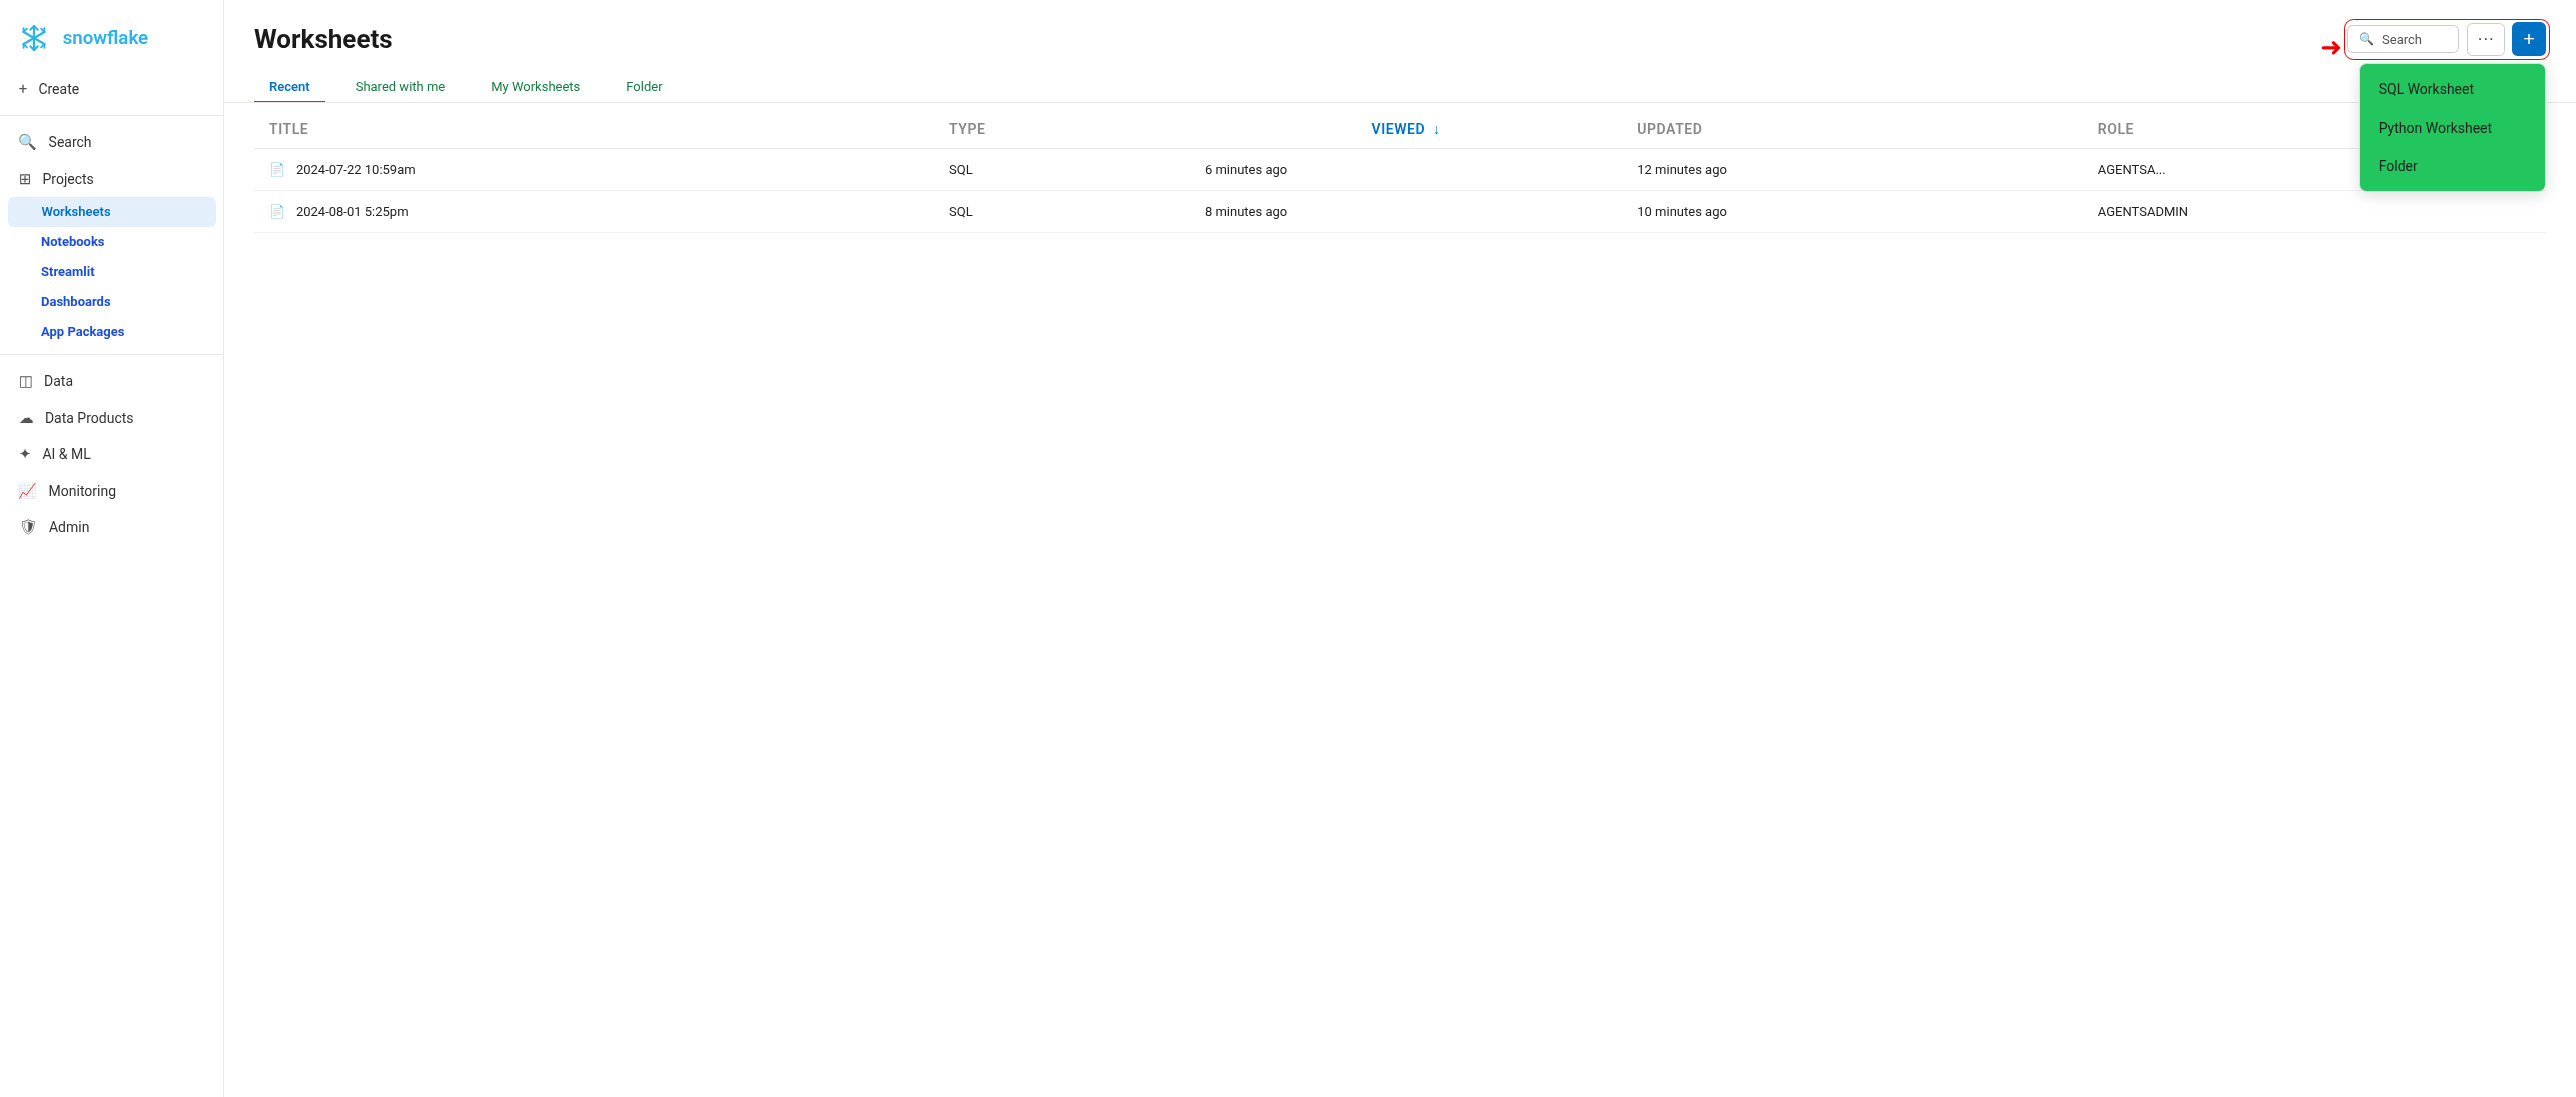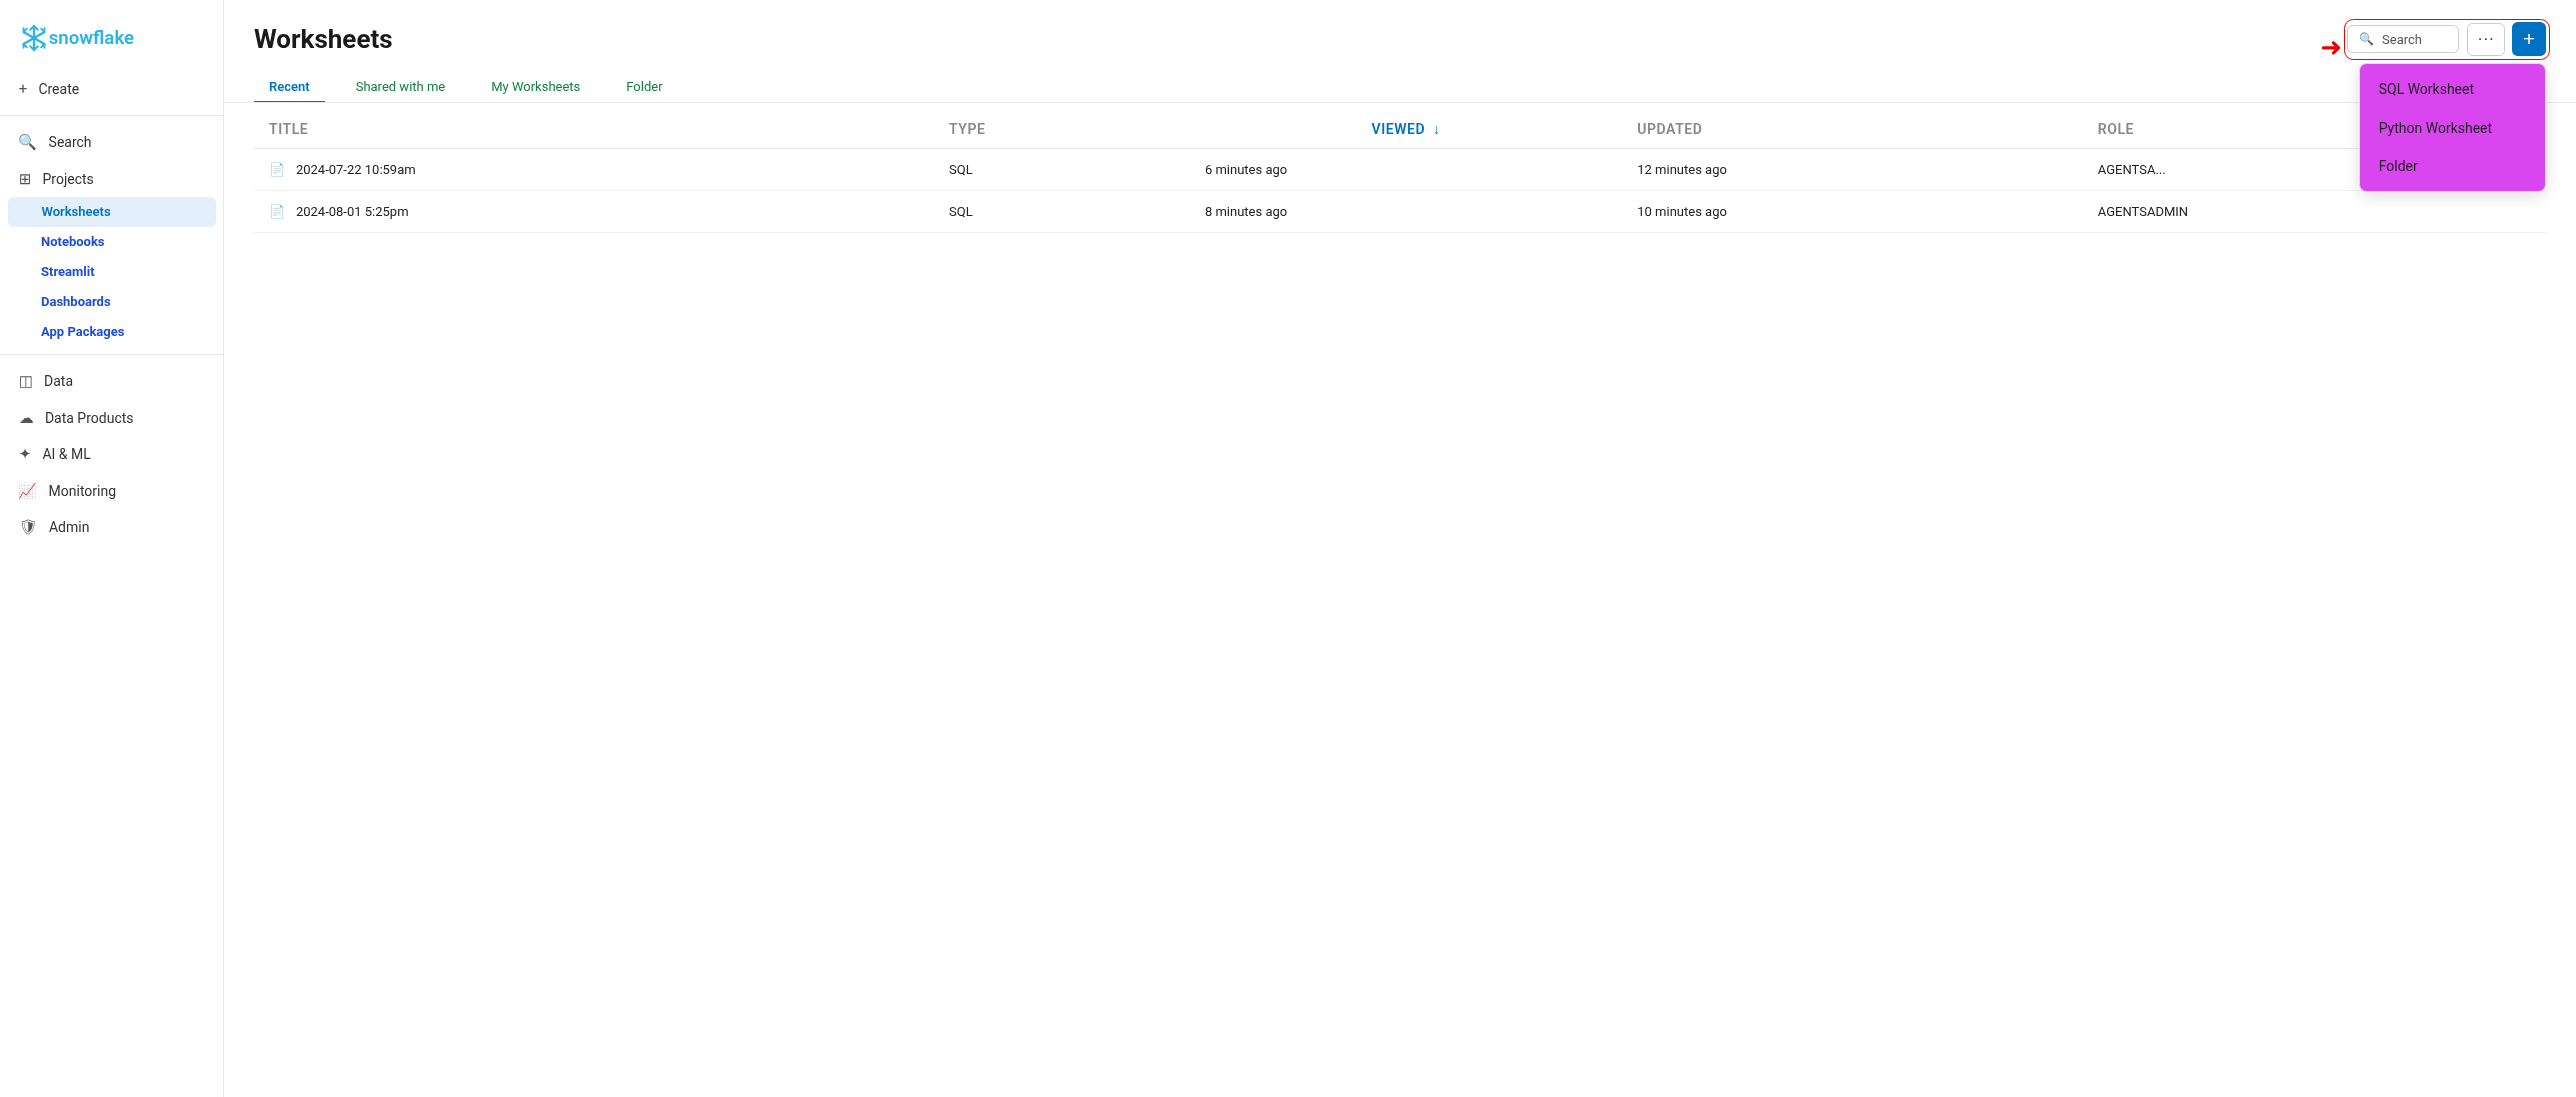--- a/index.html
+++ b/index.html
@@ -14,21 +14,21 @@
       display: flex;
       flex-direction: column;
       padding: 15px 0;
       height: 100vh;
       overflow-y: auto;
     }
     .sidebar-logo {
       display: flex;
       align-items: center;
       padding: 7.5px 18.7px 18.7px 18.7px;
-      gap: 0;
+      gap: 14px;
     }
     .snowflake-icon {
       width: 30px;
       height: 30px;
     }
     .logo-text {
       font-size: 18.7px;
       font-weight: 600;
       color: #29b5e8;
     }
@@ -130,21 +130,21 @@
       display: flex;
       align-items: center;
       justify-content: center;
     }
 
     
     .dropdown-menu {
       position: absolute;
       top: 41px;
       right: 0;
-      background: #d946ef;
+      background: #22c55e;
       border: 0.9px solid #e0e0e0;
       border-radius: 7.5px;
       box-shadow: 0 3.7px 15px rgba(0,0,0,0.13);
       z-index: 100;
       min-width: 187px;
       padding: 5.6px 0;
     }
     .dropdown-item {
       padding: 11.2px 18.7px;
       font-size: 14px;

